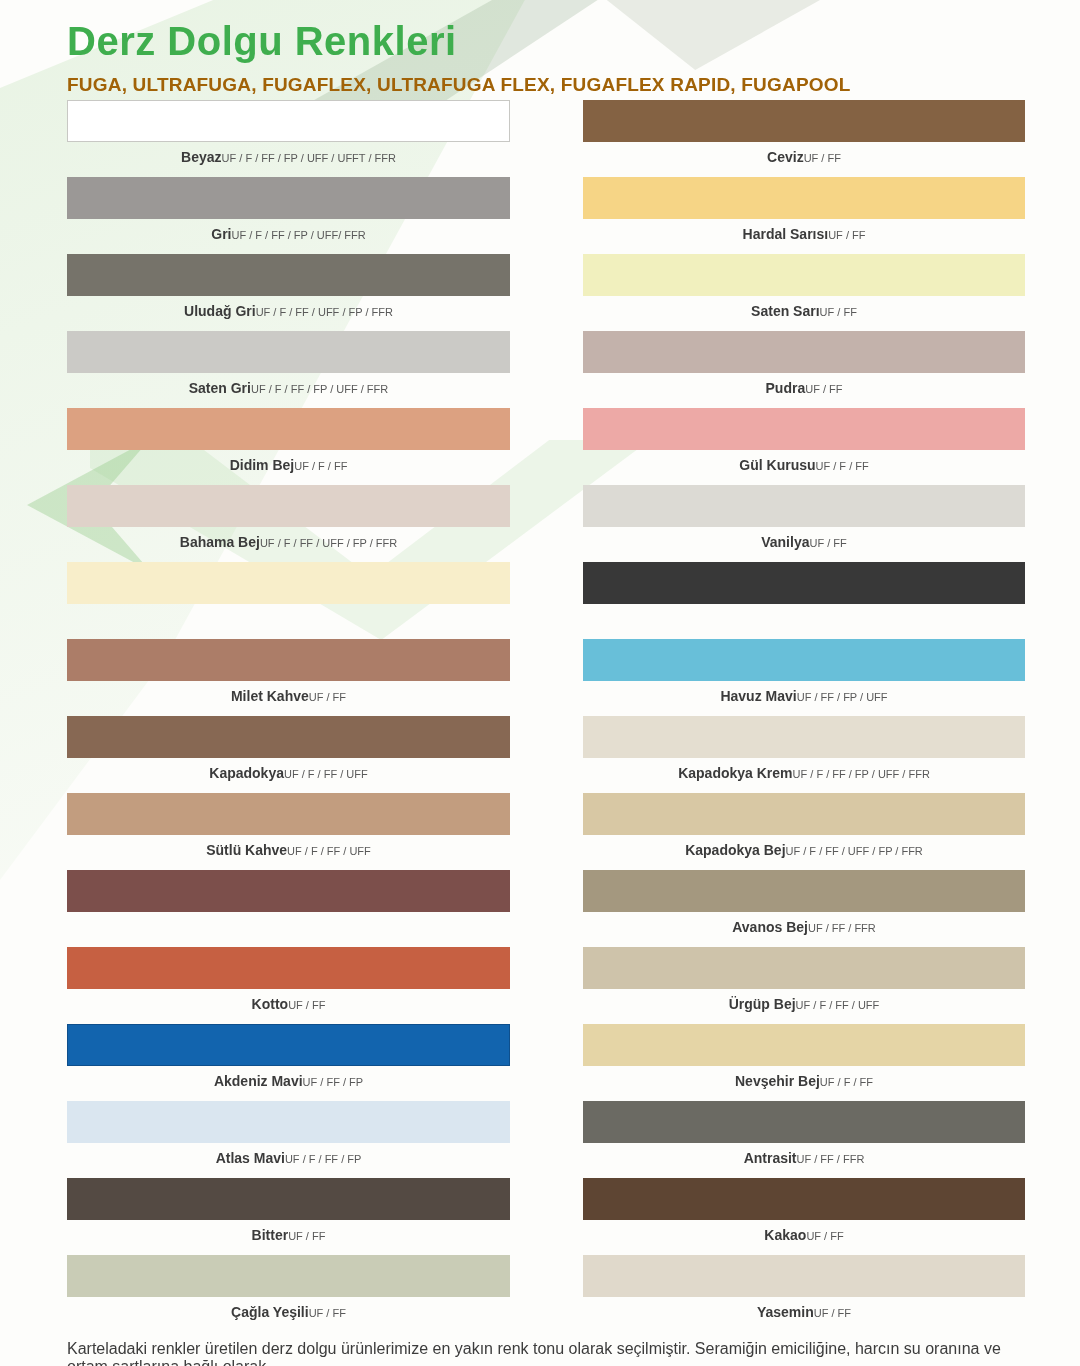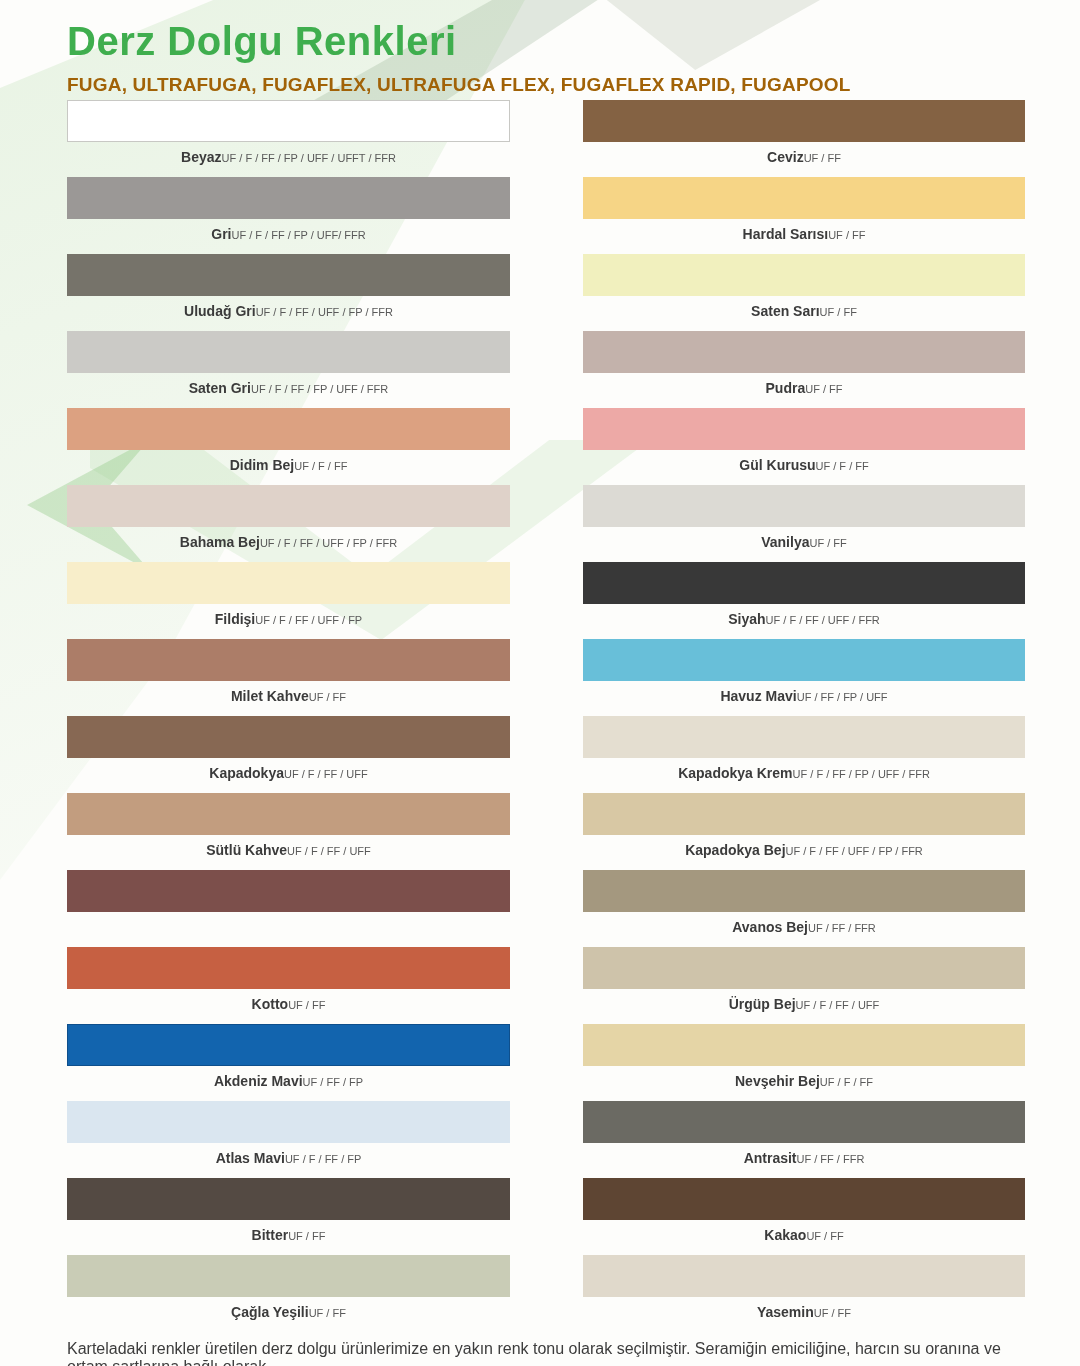--- a/index.html
+++ b/index.html
@@ -105,24 +105,20 @@
   <div class="row">
     <div class="swatch" style="background: rgb(223, 210, 201);"></div>
     <div class="meta">
       <span class="name">Bahama Bej</span>
       <span class="codes">UF / F / FF / UFF / FP / FFR</span>
     </div>
   </div>
 
   <div class="row">
     <div class="swatch" style="background: rgb(248, 238, 202);"></div>
-    <div class="meta">
-      <span class="name">Fildişi</span>
-      <span class="codes">UF / F / FF / UFF / FP</span>
-    </div>
   </div>
 
   <div class="row">
     <div class="swatch" style="background: rgb(172, 125, 104);"></div>
     <div class="meta">
       <span class="name">Milet Kahve</span>
       <span class="codes">UF / FF</span>
     </div>
   </div>
 
@@ -230,24 +226,20 @@
   <div class="row">
     <div class="swatch" style="background: rgb(220, 218, 212);"></div>
     <div class="meta">
       <span class="name">Vanilya</span>
       <span class="codes">UF / FF</span>
     </div>
   </div>
 
   <div class="row">
     <div class="swatch" style="background: rgb(56, 56, 56);"></div>
-    <div class="meta">
-      <span class="name">Siyah</span>
-      <span class="codes">UF / F / FF / UFF / FFR</span>
-    </div>
   </div>
 
   <div class="row">
     <div class="swatch" style="background: rgb(104, 191, 217);"></div>
     <div class="meta">
       <span class="name">Havuz Mavi</span>
       <span class="codes">UF / FF / FP / UFF</span>
     </div>
   </div>
 

